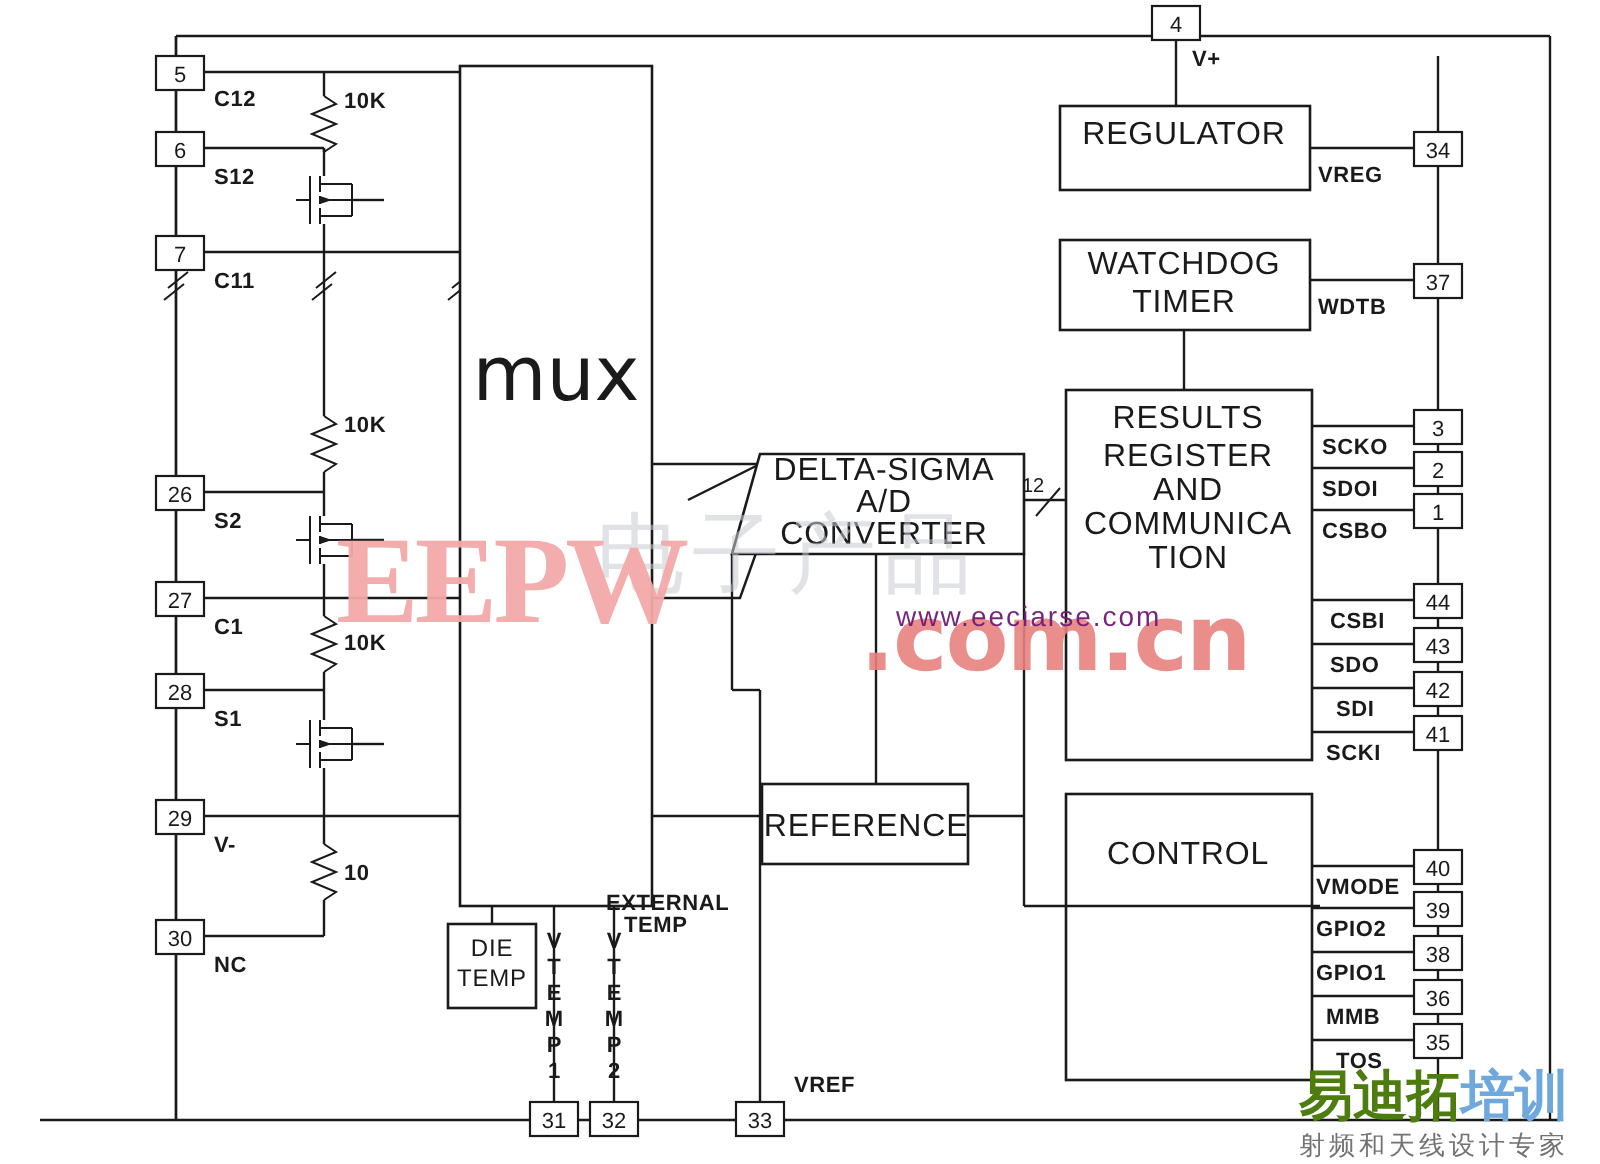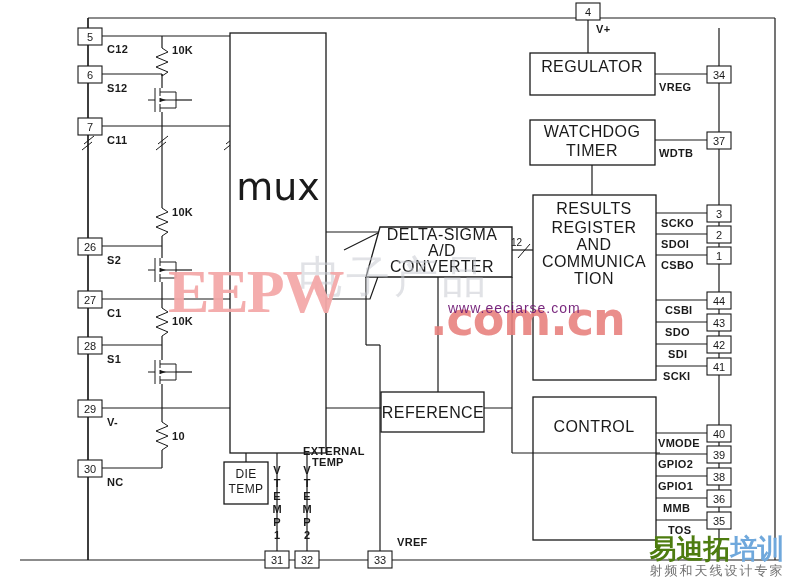--- a/index.html
+++ b/index.html
@@ -20,21 +20,21 @@
   #wm-cn1{left:255px;top:248px;font-size:44px;color:#c9ccd2;opacity:.55;
           font-family:"DejaVu Sans",sans-serif;letter-spacing:4px;padding-left:43px;}
   #wm-cn2{left:418px;top:250px;font-size:44px;color:#c9ccd2;opacity:.55;
           font-family:"DejaVu Sans",sans-serif;letter-spacing:4px;}
   
   #logo-box{position:absolute;left:638px;top:534px;width:158px;height:46px;
             pointer-events:none;text-align:center;}
   #logo-main{font-size:27px;font-weight:bold;line-height:29px;
              font-family:"DejaVu Sans",sans-serif;letter-spacing:0px;}
   #logo-main .c1{color:#4d7c0f;}
-  #logo-main .c2{color:#6fa8dc;}
+  #logo-main .c2{color:#6fa8dc;font-family:Liberation Mono, monospace;}
   #logo-sub{font-size:13px;color:#737373;letter-spacing:2px;line-height:16px;
             font-family:"DejaVu Sans",sans-serif;}
   text{font-family:"Liberation Sans",sans-serif;fill:#1a1a1a;}
   .pinnum{font-size:11px;text-anchor:middle;}
   .siglbl{font-size:11px;font-weight:bold;letter-spacing:.3px;}
   .blklbl{font-size:16px;text-anchor:middle;letter-spacing:.4px;}
   .muxlbl{font-size:38px;text-anchor:middle;font-family:"DejaVu Sans",sans-serif;}
   .small{font-size:10px;}
   .vert{font-size:11px;font-weight:bold;text-anchor:middle;}
   .wire{stroke:#1a1a1a;stroke-width:1.2;fill:none;}

